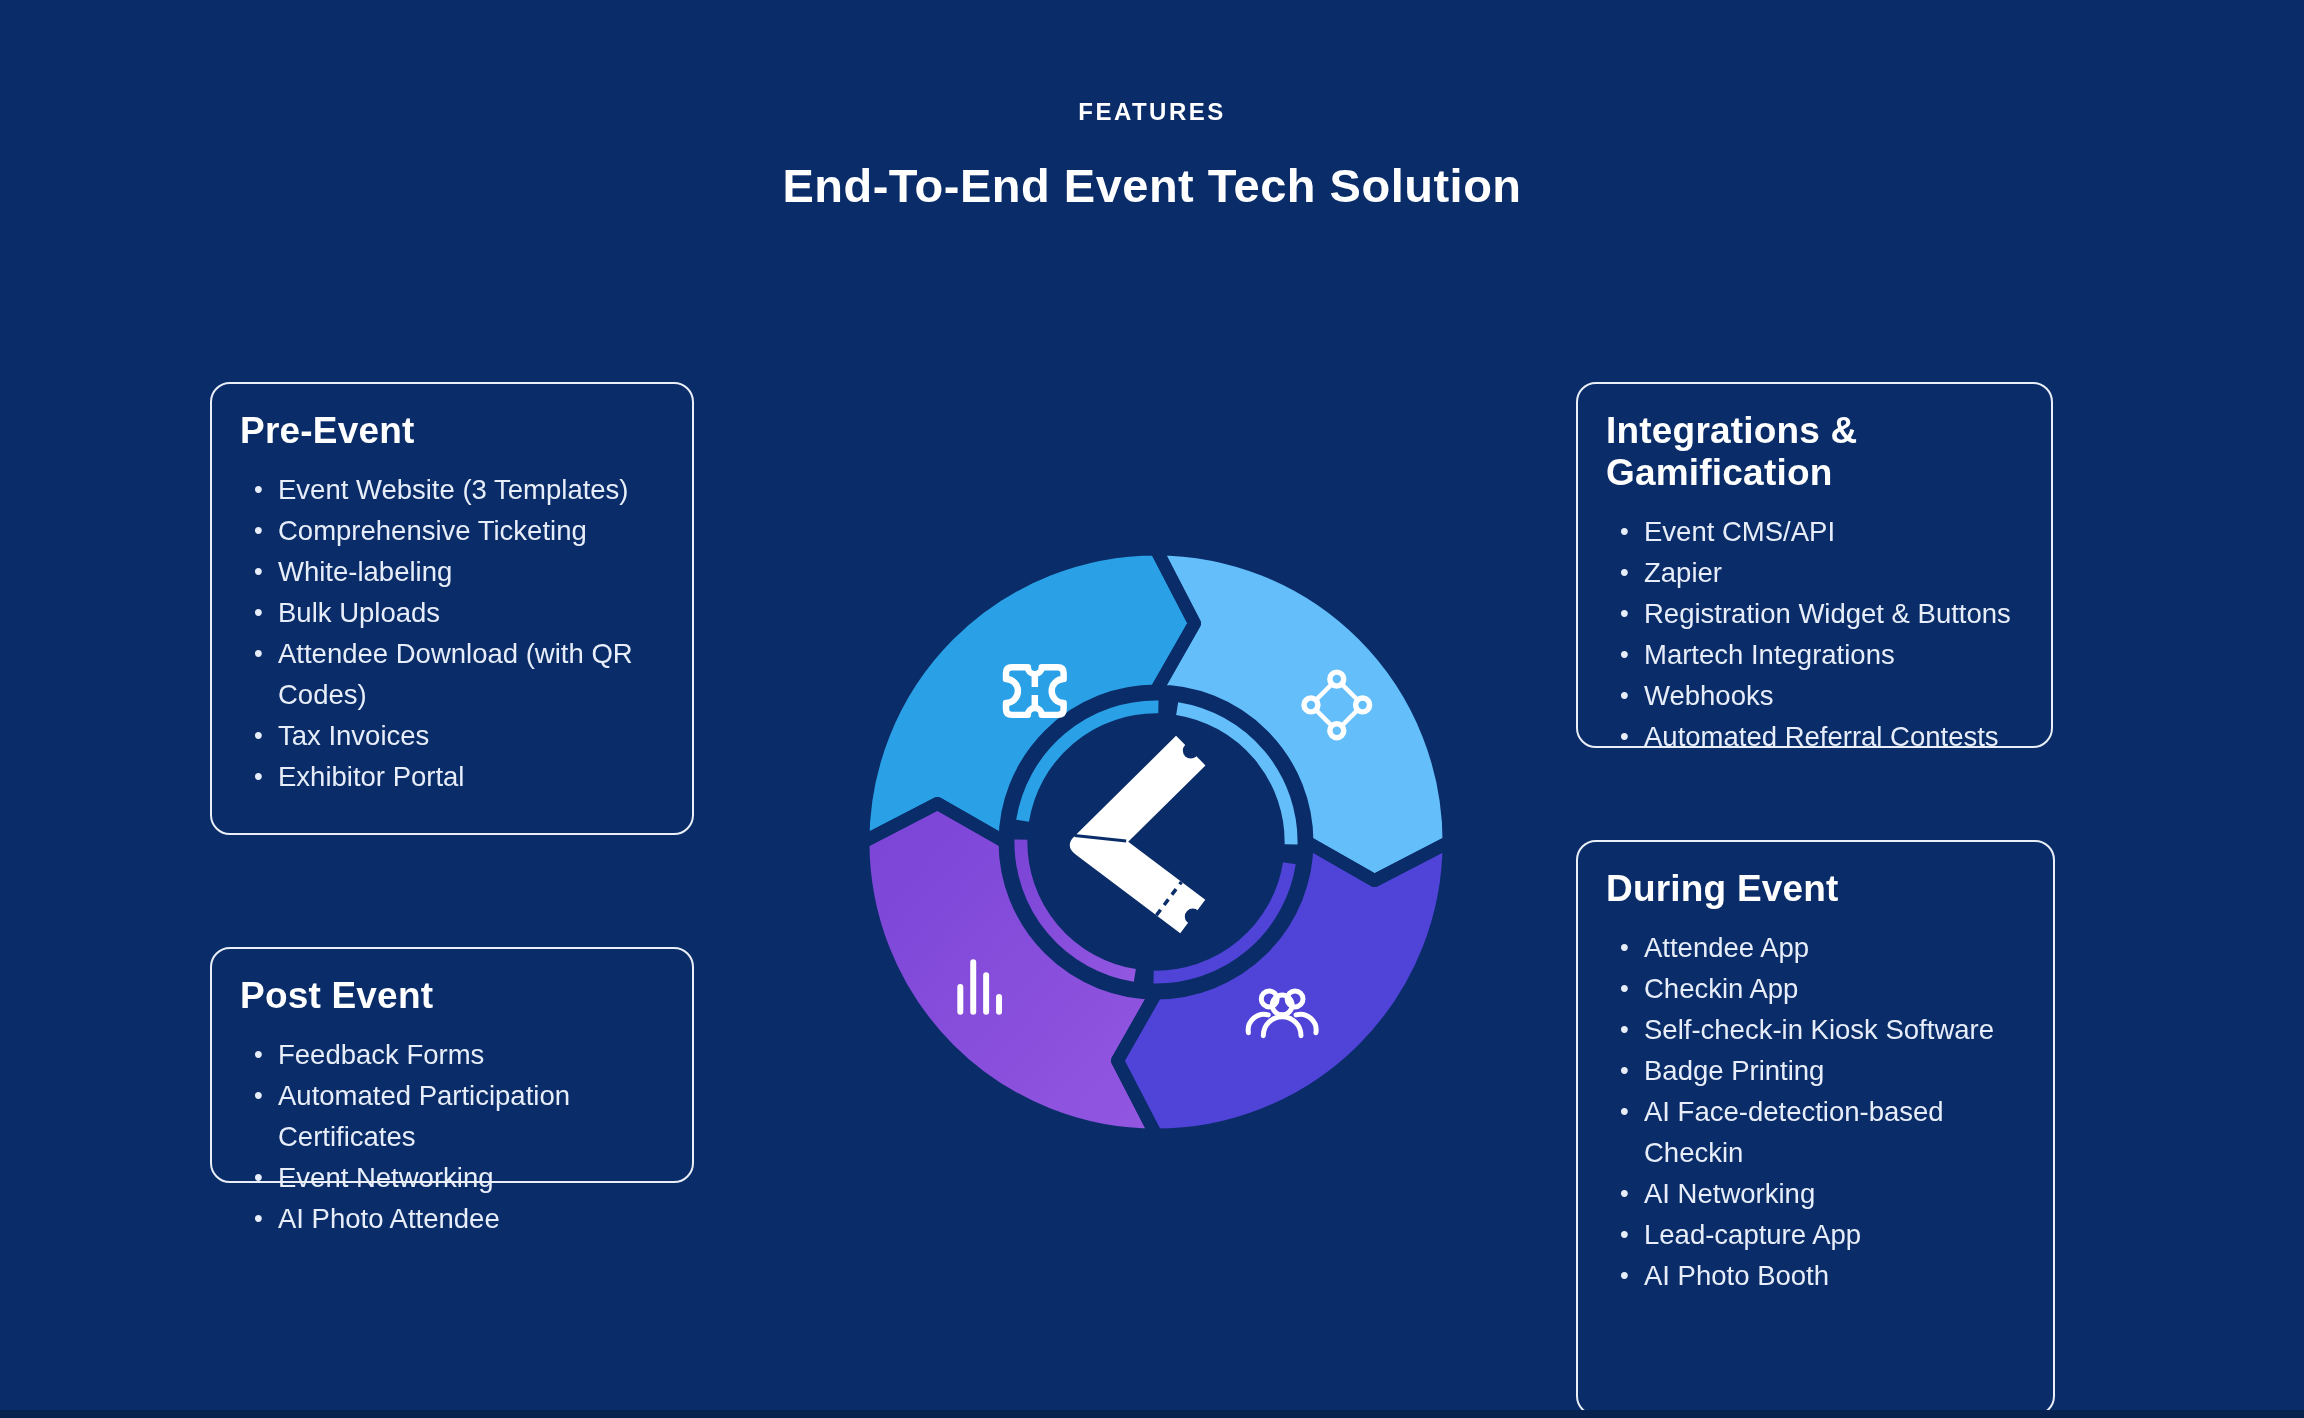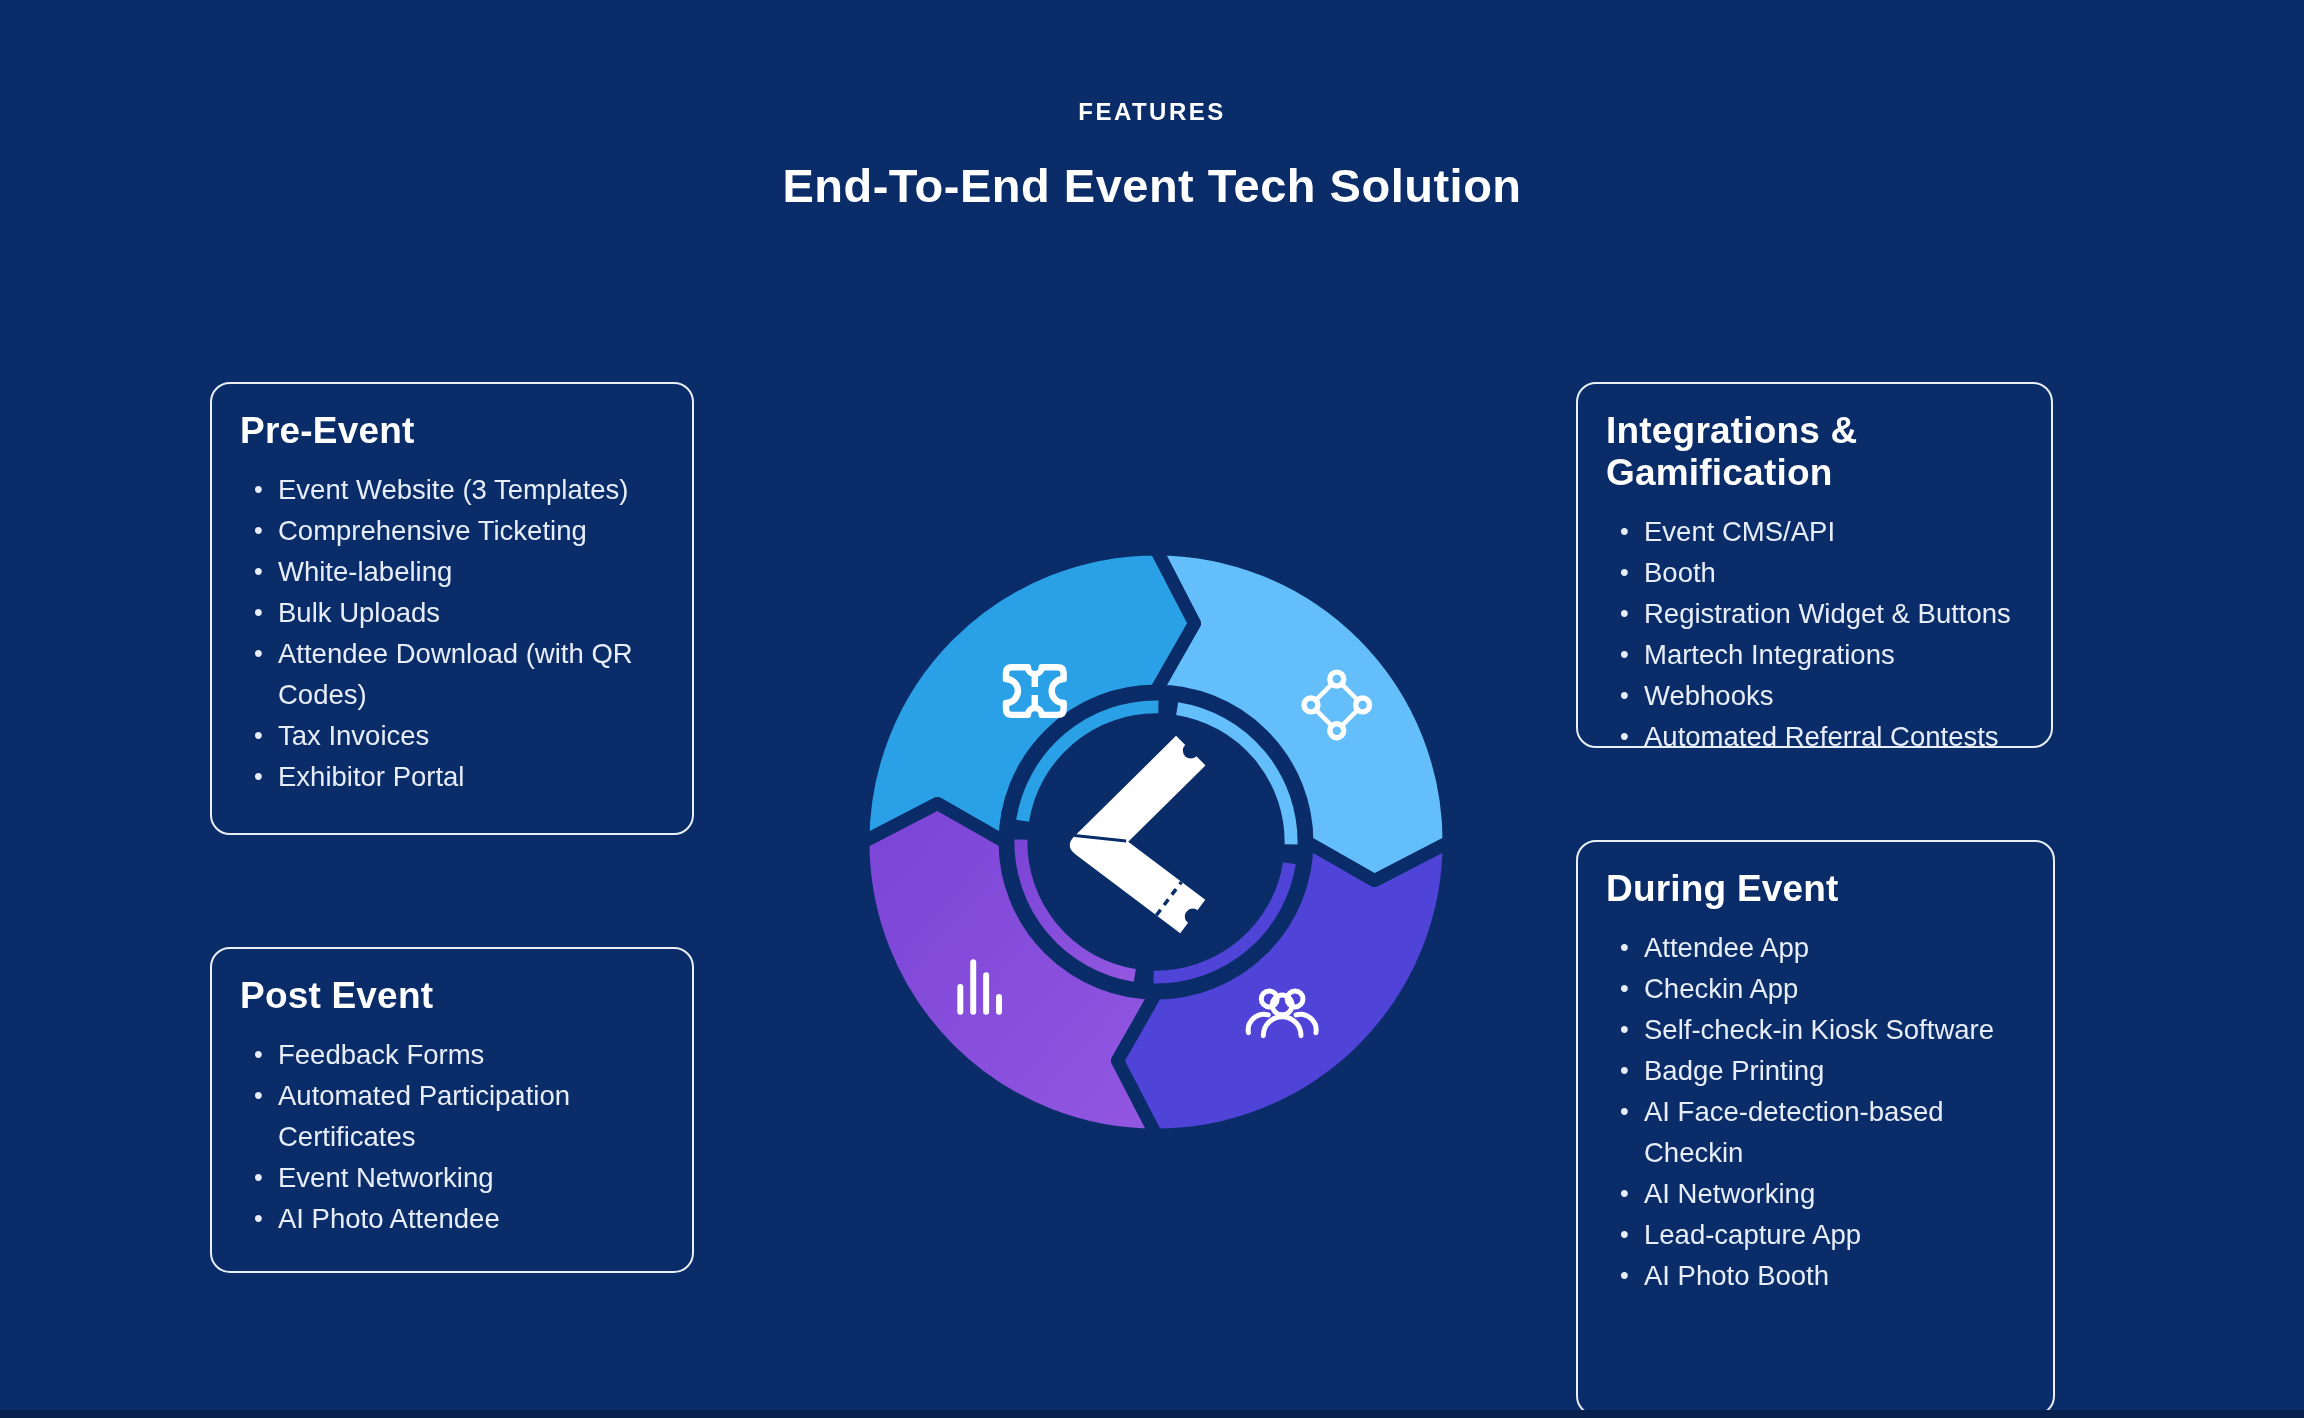--- a/index.html
+++ b/index.html
@@ -18,21 +18,21 @@
     text-align:center; color:#FFFFFF;
     font-size:47px; font-weight:600; letter-spacing:0.5px;
   }
   .card {
     position:absolute; box-sizing:border-box;
     border:2px solid rgba(245,249,255,0.95);
     border-radius:20px;
     padding:26px 28px 0 28px;
   }
   .card-pre-event    { left:210px;  top:382px; width:484px; height:453px; }
-  .card-post-event   { left:210px;  top:947px; width:484px; height:326px; }
+  .card-post-event   { left:210px;  top:947px; width:484px; height:236px; }
   .card-integrations { left:1576px; top:382px; width:477px; height:366px; }
   .card-during-event { left:1576px; top:840px; width:479px; height:576px; }
   .card h2 {
     margin:0; color:#FFFFFF; font-size:37px; font-weight:700; letter-spacing:0.2px;
   }
   .card ul {
     list-style:none; margin:17px 0 0 14px; padding:0;
     color:#E8EEF9; font-size:27.5px; font-weight:400;
   }
   .card li { display:flex; line-height:41px; }
@@ -112,21 +112,21 @@
 
   <div class="card card-integrations">
     <h2>Integrations &amp; Gamification</h2>
     <ul>
       <li>
           <span class="dot">•</span>
           <span class="item-text">Event CMS/API</span>
         </li>
       <li>
           <span class="dot">•</span>
-          <span class="item-text">Booth</span>
+          <span class="item-text">Zapier</span>
         </li>
       <li>
           <span class="dot">•</span>
           <span class="item-text">Registration Widget &amp; Buttons</span>
         </li>
       <li>
           <span class="dot">•</span>
           <span class="item-text">Martech Integrations</span>
         </li>
       <li>

